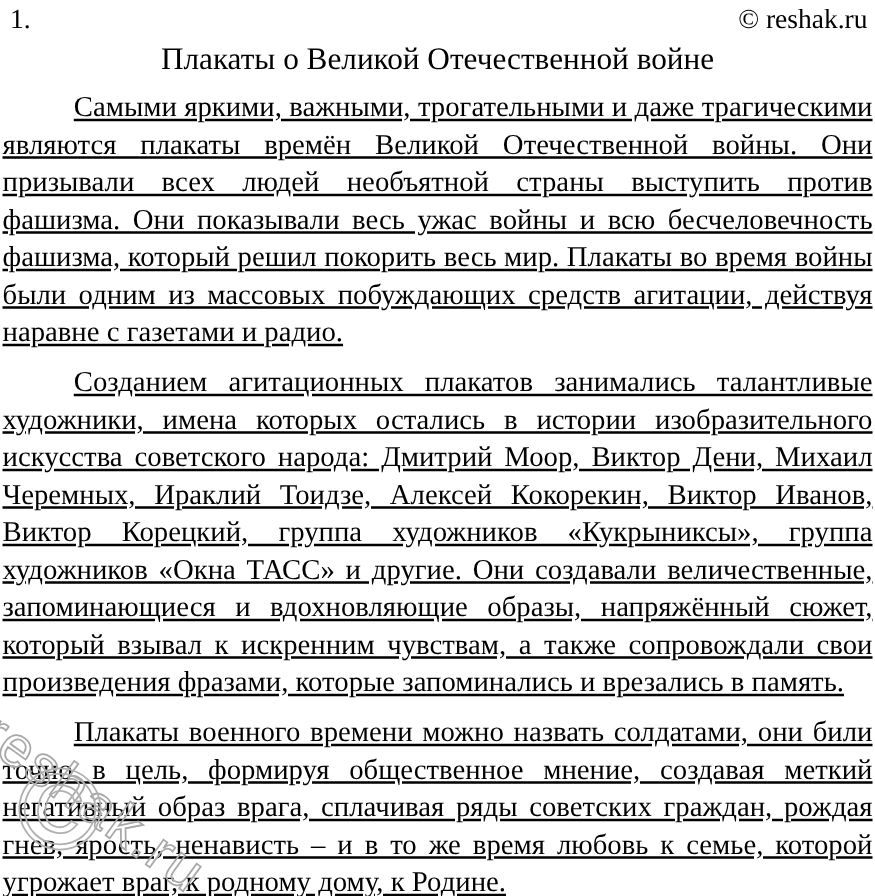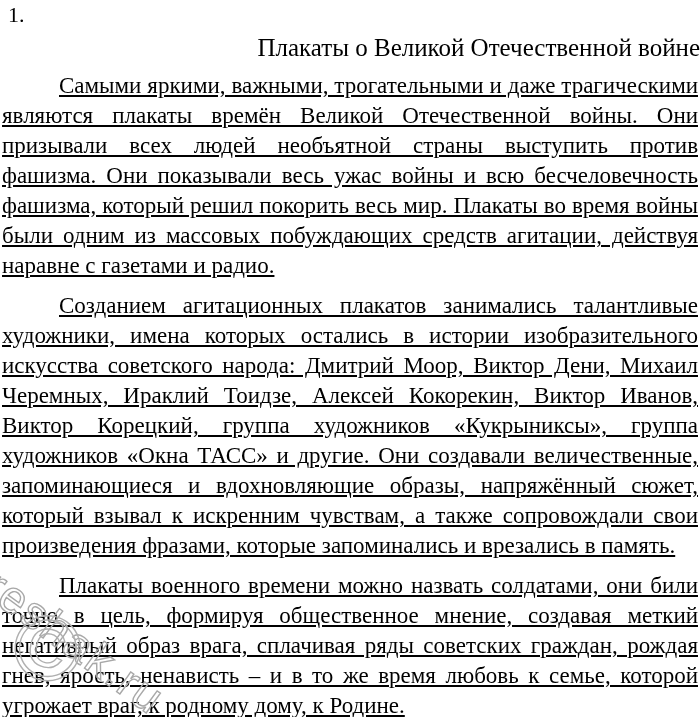--- a/index.html
+++ b/index.html
@@ -17,21 +17,21 @@
   }
   .page-header {
     display: flex;
     justify-content: space-between;
     align-items: flex-start;
     padding: 3px 6px 0 8px;
     font-size: 22px;
     line-height: 24px;
   }
   .doc-title {
-    text-align: right;
+    text-align: center;
     font-size: 25px;
     font-weight: normal;
     margin: 6px 0 9px 0;
     line-height: 29px;
   }
   .doc-body {
     padding: 0 2px;
   }
   .para {
     font-size: 23px;
@@ -71,20 +71,21 @@
     transform: rotate(12deg);
     pointer-events: none;
     user-select: none;
   }
 </style>
 </head>
 <body>
 
 <div class="page-header">
   <span>1.</span>
+  <span>© reshak.ru</span>
 </div>
 
 <h1 class="doc-title">Плакаты о Великой Отечественной войне</h1>
 
 <div class="doc-body">
   <p class="para">Самыми яркими, важными, трогательными и даже трагическими являются плакаты времён Великой Отечественной войны. Они призывали всех людей необъятной страны выступить против фашизма. Они показывали весь ужас войны и всю бесчеловечность фашизма, который решил покорить весь мир. Плакаты во время войны были одним из массовых побуждающих средств агитации, действуя наравне с газетами и радио.</p>
   <p class="para">Созданием агитационных плакатов занимались талантливые художники, имена которых остались в истории изобразительного искусства советского народа: Дмитрий Моор, Виктор Дени, Михаил Черемных, Ираклий Тоидзе, Алексей Кокорекин, Виктор Иванов, Виктор Корецкий, группа художников «Кукрыниксы», группа художников «Окна ТАСС» и другие. Они создавали величественные, запоминающиеся и вдохновляющие образы, напряжённый сюжет, который взывал к искренним чувствам, а также сопровождали свои произведения фразами, которые запоминались и врезались в память.</p>
   <p class="para">Плакаты военного времени можно назвать солдатами, они били точно в цель, формируя общественное мнение, создавая меткий негативный образ врага, сплачивая ряды советских граждан, рождая гнев, ярость, ненависть – и в то же время любовь к семье, которой угрожает враг, к родному дому, к Родине.</p>
 </div>
 

